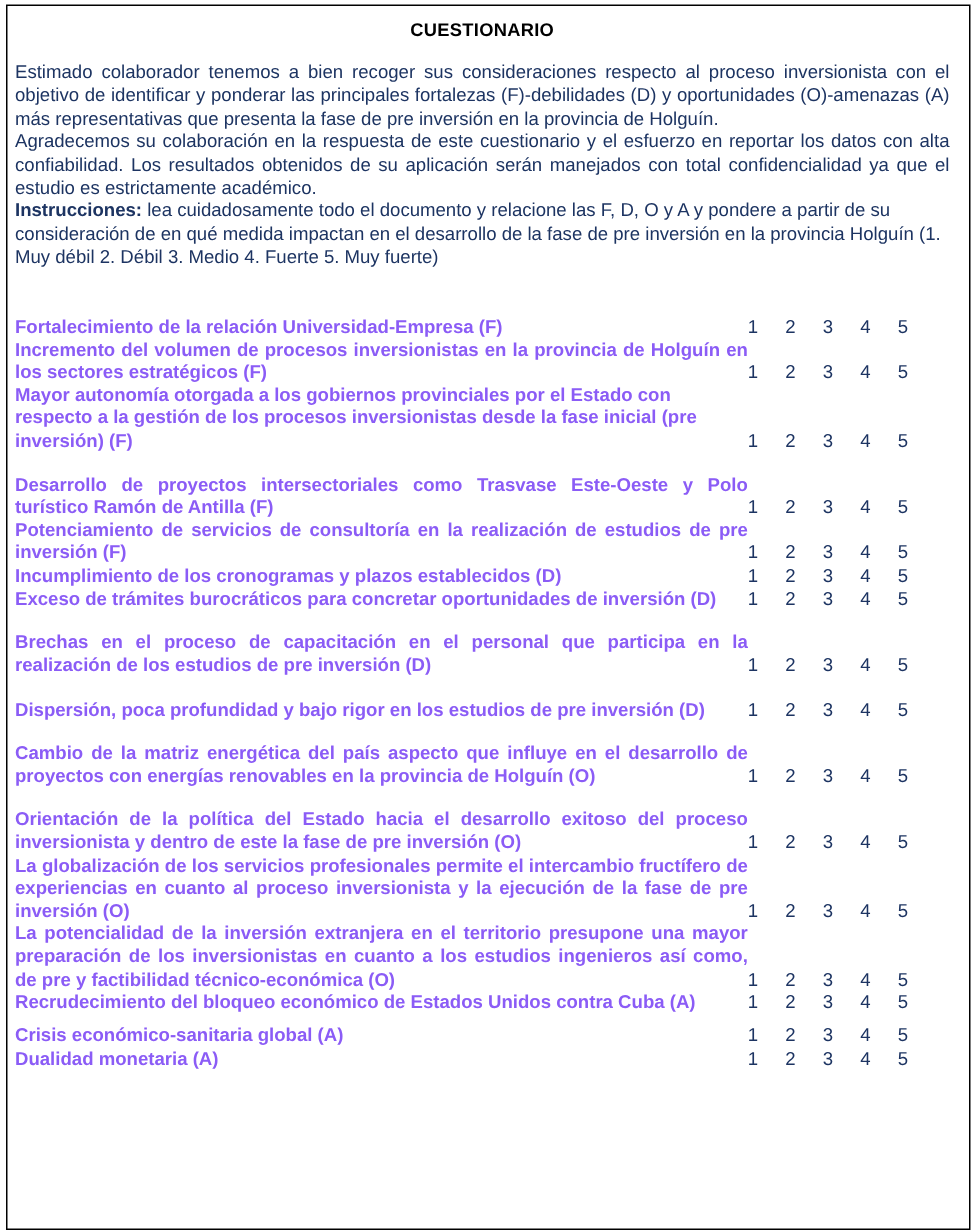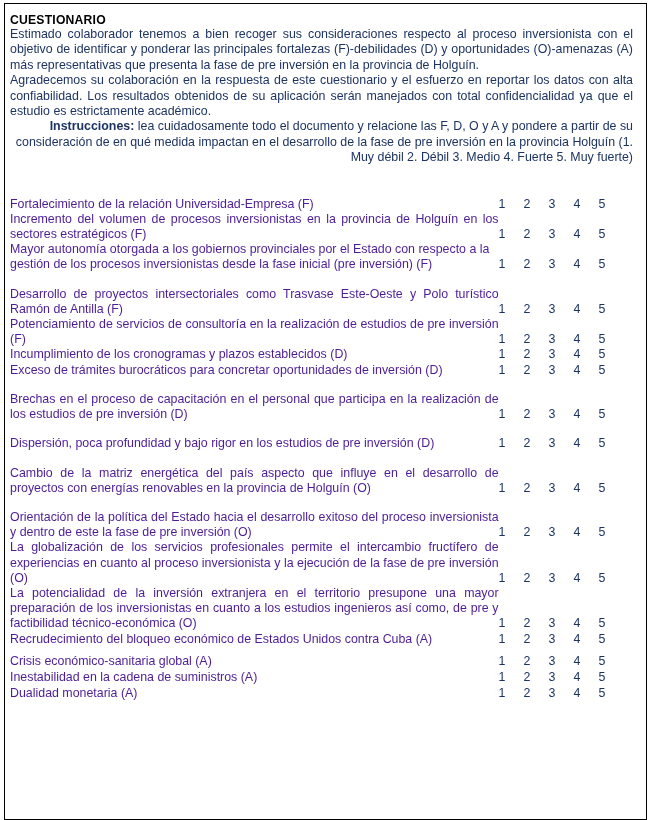--- a/index.html
+++ b/index.html
@@ -34,40 +34,41 @@
   .inner {
     position: absolute;
     left: 6px;
     top: 4px;
     width: 631px;
     height: 812px;
     box-sizing: border-box;
     padding: 0 4px 0 4px;
   }
   .doc-title {
-    text-align: left;
+    text-align: center;
     font-weight: bold;
     font-size: 12.2px;
     color: #000000;
     letter-spacing: 0.2px;
     margin: 9px 0 0 0;
     line-height: 14px;
   }
   .intro {
+    margin-top: 14px;
     font-size: 12.4px;
     line-height: 15.4px;
     color: #1d3462;
     text-align: justify;
   }
   .intro p {
     margin: 0;
     text-align: justify;
   }
   .intro p.last {
-    text-align: right;
+    text-align: left;
   }
   .intro b {
     font-weight: bold;
   }
   .spacer-gap {
     height: 31px;
   }
   .items {
     width: 100%;
     border-collapse: collapse;
@@ -79,23 +80,24 @@
   }
   .col-text {
     width: 487px;
   }
   .col-scale {
     width: 134px;
   }
   .item-text {
     font-size: 12.4px;
     line-height: 15.2px;
-    color: #4c1d95;
+    color: #8b5cf6;
     text-align: justify;
     padding-right: 8px;
+    font-weight: bold;
   }
   .item-text.left {
     text-align: left;
   }
   .scale {
     font-size: 12.4px;
     line-height: 15.2px;
     color: #1d3462;
     white-space: nowrap;
     text-align: left;
@@ -196,24 +198,20 @@
           </tr>
           <tr>
             <td class="item-text left">Recrudecimiento del bloqueo económico de Estados Unidos contra Cuba (A)</td>
             <td class="scale"><span>1</span><span>2</span><span>3</span><span>4</span><span>5</span></td>
           </tr>
           <tr class="gap-small">
             <td class="item-text left">Crisis económico-sanitaria global (A)</td>
             <td class="scale"><span>1</span><span>2</span><span>3</span><span>4</span><span>5</span></td>
           </tr>
           <tr class="tight">
-            <td class="item-text left">Inestabilidad en la cadena de suministros (A)</td>
-            <td class="scale"><span>1</span><span>2</span><span>3</span><span>4</span><span>5</span></td>
-          </tr>
-          <tr class="tight">
             <td class="item-text left">Dualidad monetaria (A)</td>
             <td class="scale"><span>1</span><span>2</span><span>3</span><span>4</span><span>5</span></td>
           </tr>
         </tbody>
     </table>
 
   </div>
 </div>
 
 </body></html>

